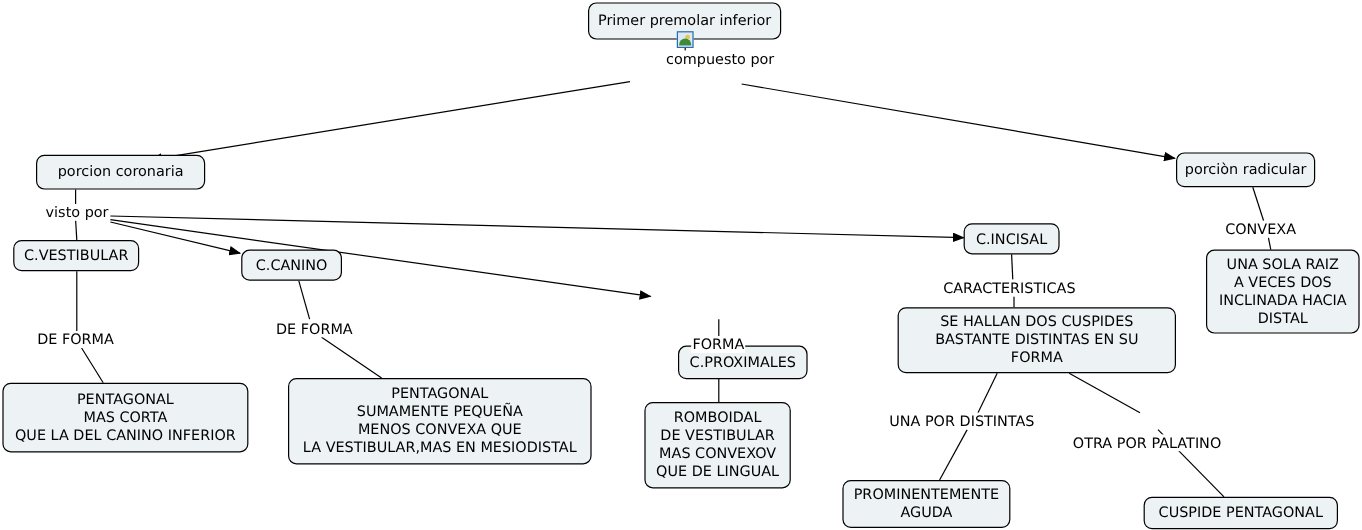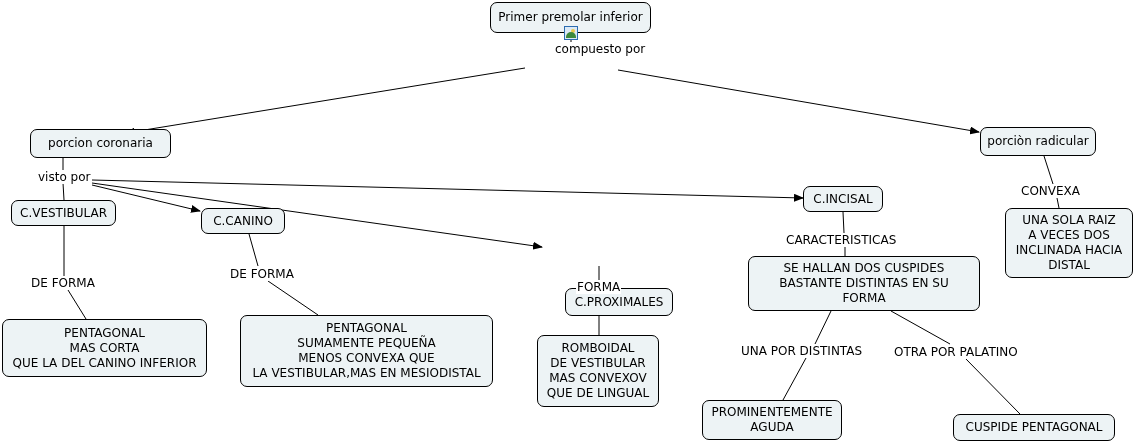--- a/index.html
+++ b/index.html
@@ -87,14 +87,14 @@
 INCLINADA HACIA
 DISTAL</div>
 
 <div class="link" style="left:525px;top:42px;margin-left:29px;">compuesto por</div>
 <div class="link" style="left:37px;top:170px;">visto por</div>
 <div class="link" style="left:30px;top:276px;">DE FORMA</div>
 <div class="link" style="left:229px;top:267px;">DE FORMA</div>
 <div class="link" style="left:576px;top:280px;">FORMA</div>
 <div class="link" style="left:785px;top:233px;">CARACTERISTICAS</div>
 <div class="link" style="left:740px;top:344px;">UNA POR DISTINTAS</div>
-<div class="link" style="left:893px;top:345px;">OTRA POR PALATINO</div>
+<div class="link" style="left:893px;top:362px;">OTRA POR PALATINO</div>
 <div class="link" style="left:1020px;top:184px;">CONVEXA</div>
 
 </body></html>

